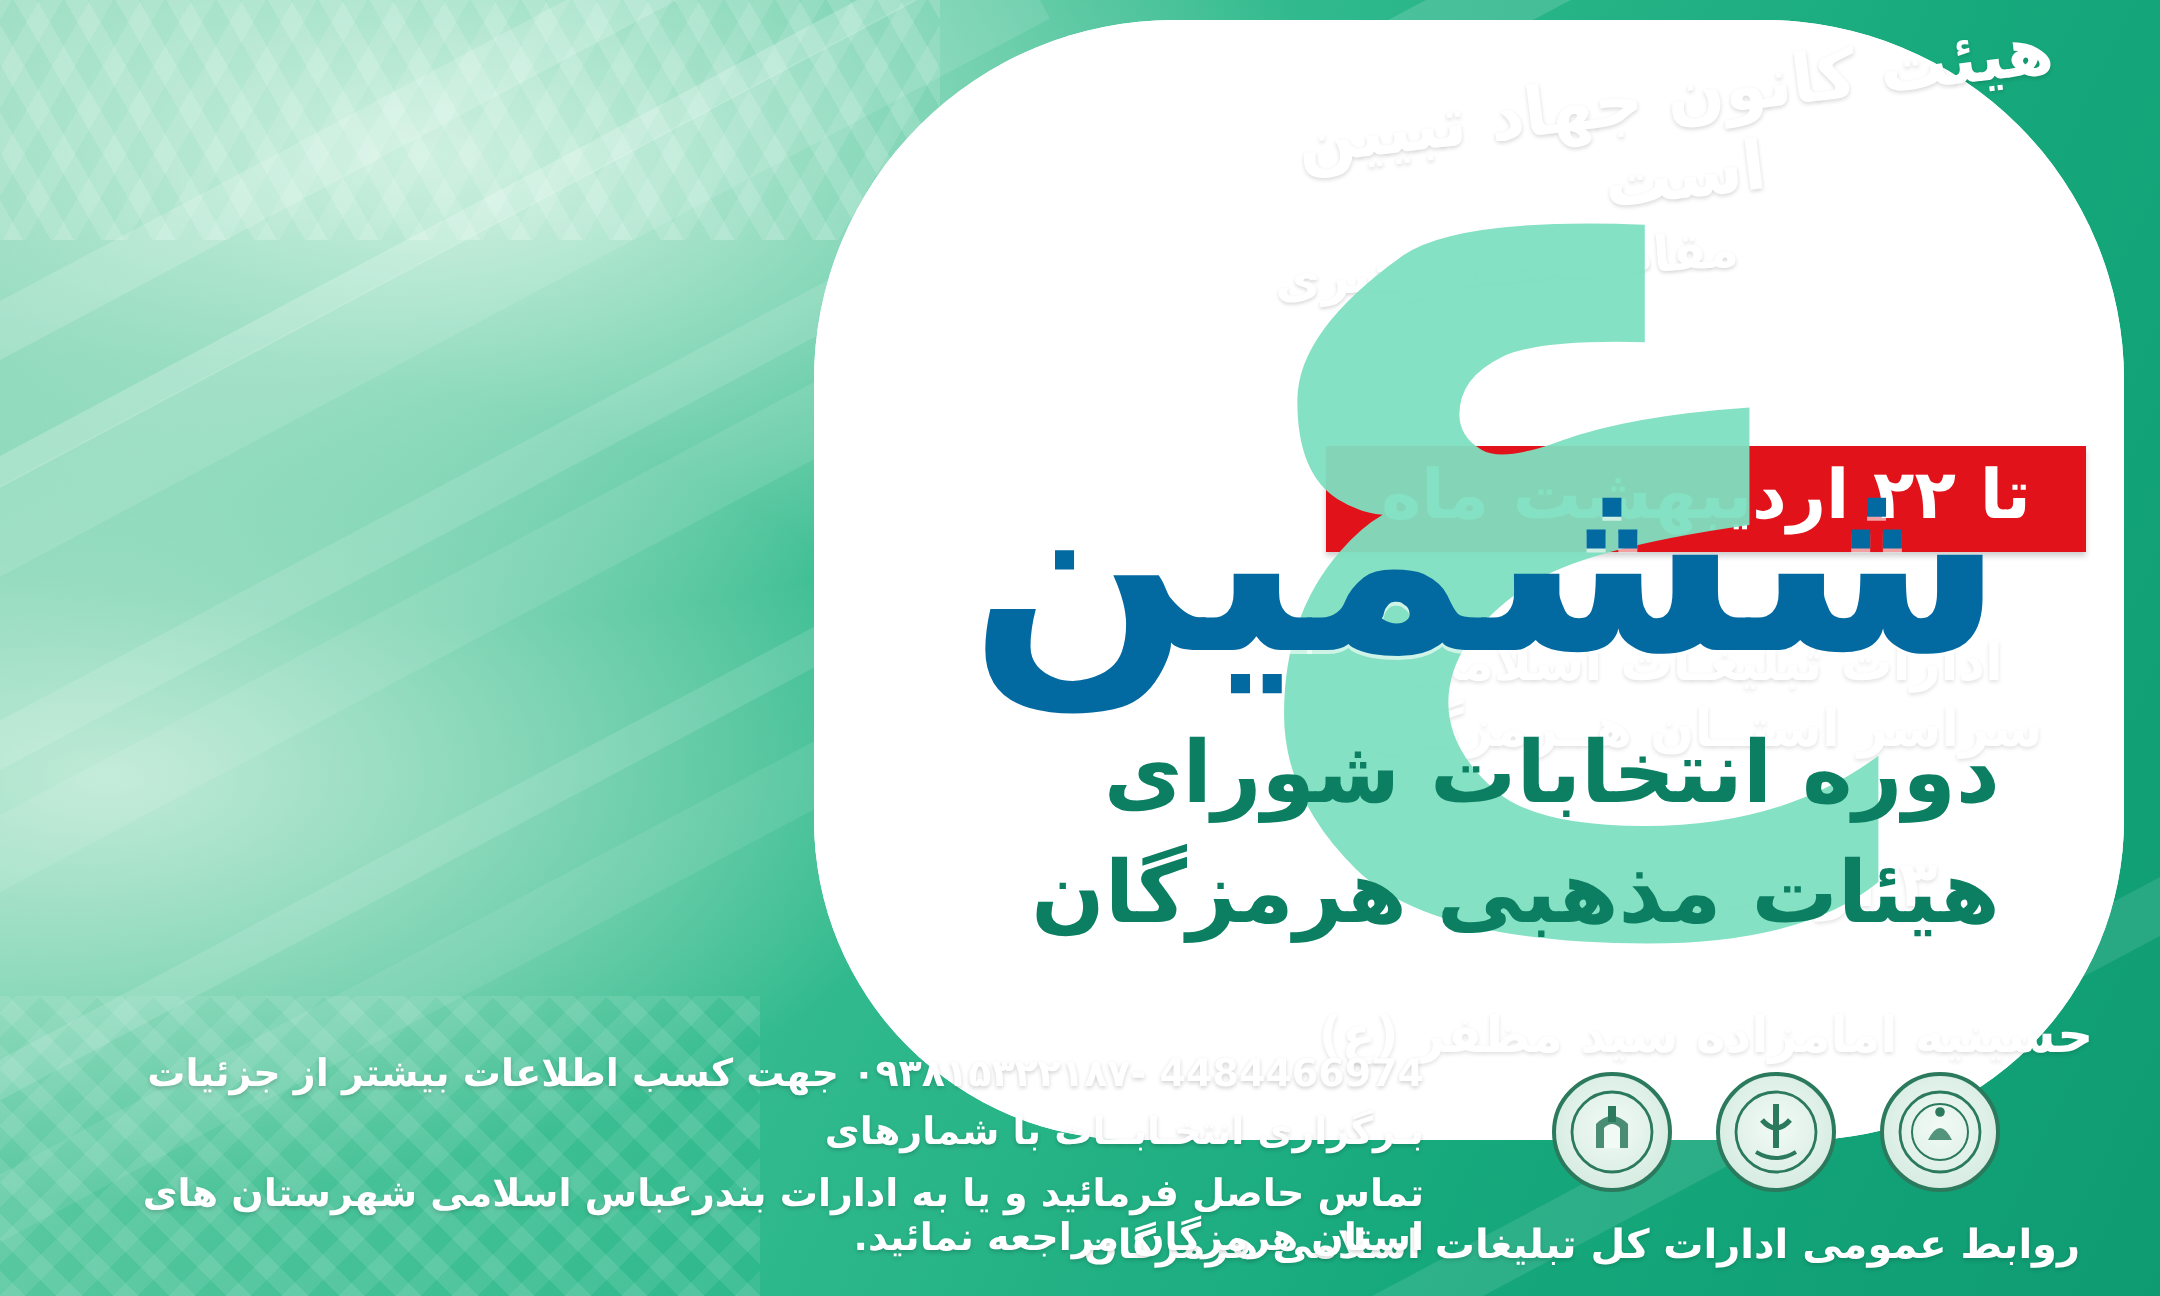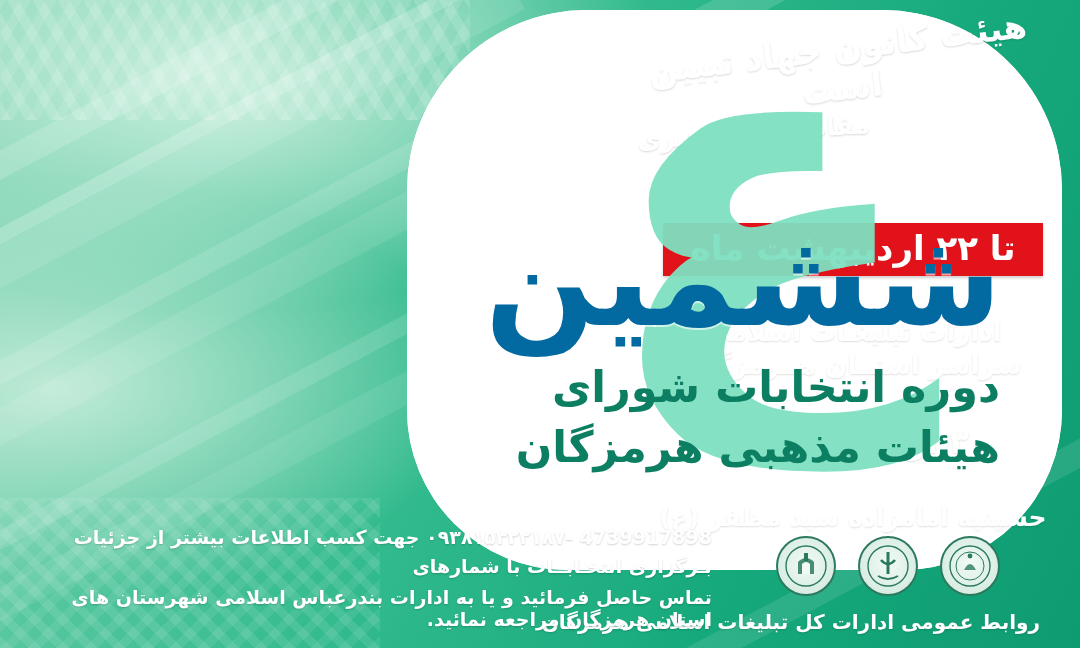--- a/index.html
+++ b/index.html
@@ -328,19 +328,19 @@
         <path d="M16 26 Q22 14 28 26 Z" fill="#2c7a5e" opacity="0.8"></path>
         <circle cx="22" cy="12" r="2.4" fill="#2c7a5e"></circle>
       </svg>
     </div>
   </div>
 
   <div class="footer-left">روابط عمومی ادارات کل تبلیغات اسلامی هرمزگان</div>
 
   <div class="contact">
     <div class="contact-line1">
-      <span>4739917898 -۰۹۳۸۱۵۳۲۲۱۸۷</span>
+      <span>4484466974 -۰۹۳۸۱۵۳۲۲۱۸۷</span>
       <span>جهت کسب اطلاعات بیشتر از جزئیات بـرگزاری انتخـابــات با شمارهای</span>
     </div>
     <div class="contact-line2">تماس حاصل فرمائید و یا به ادارات بندرعباس اسلامی شهرستان های استان هرمزگان مراجعه نمائید.</div>
   </div>
 
 </div>
 
 </body></html>

